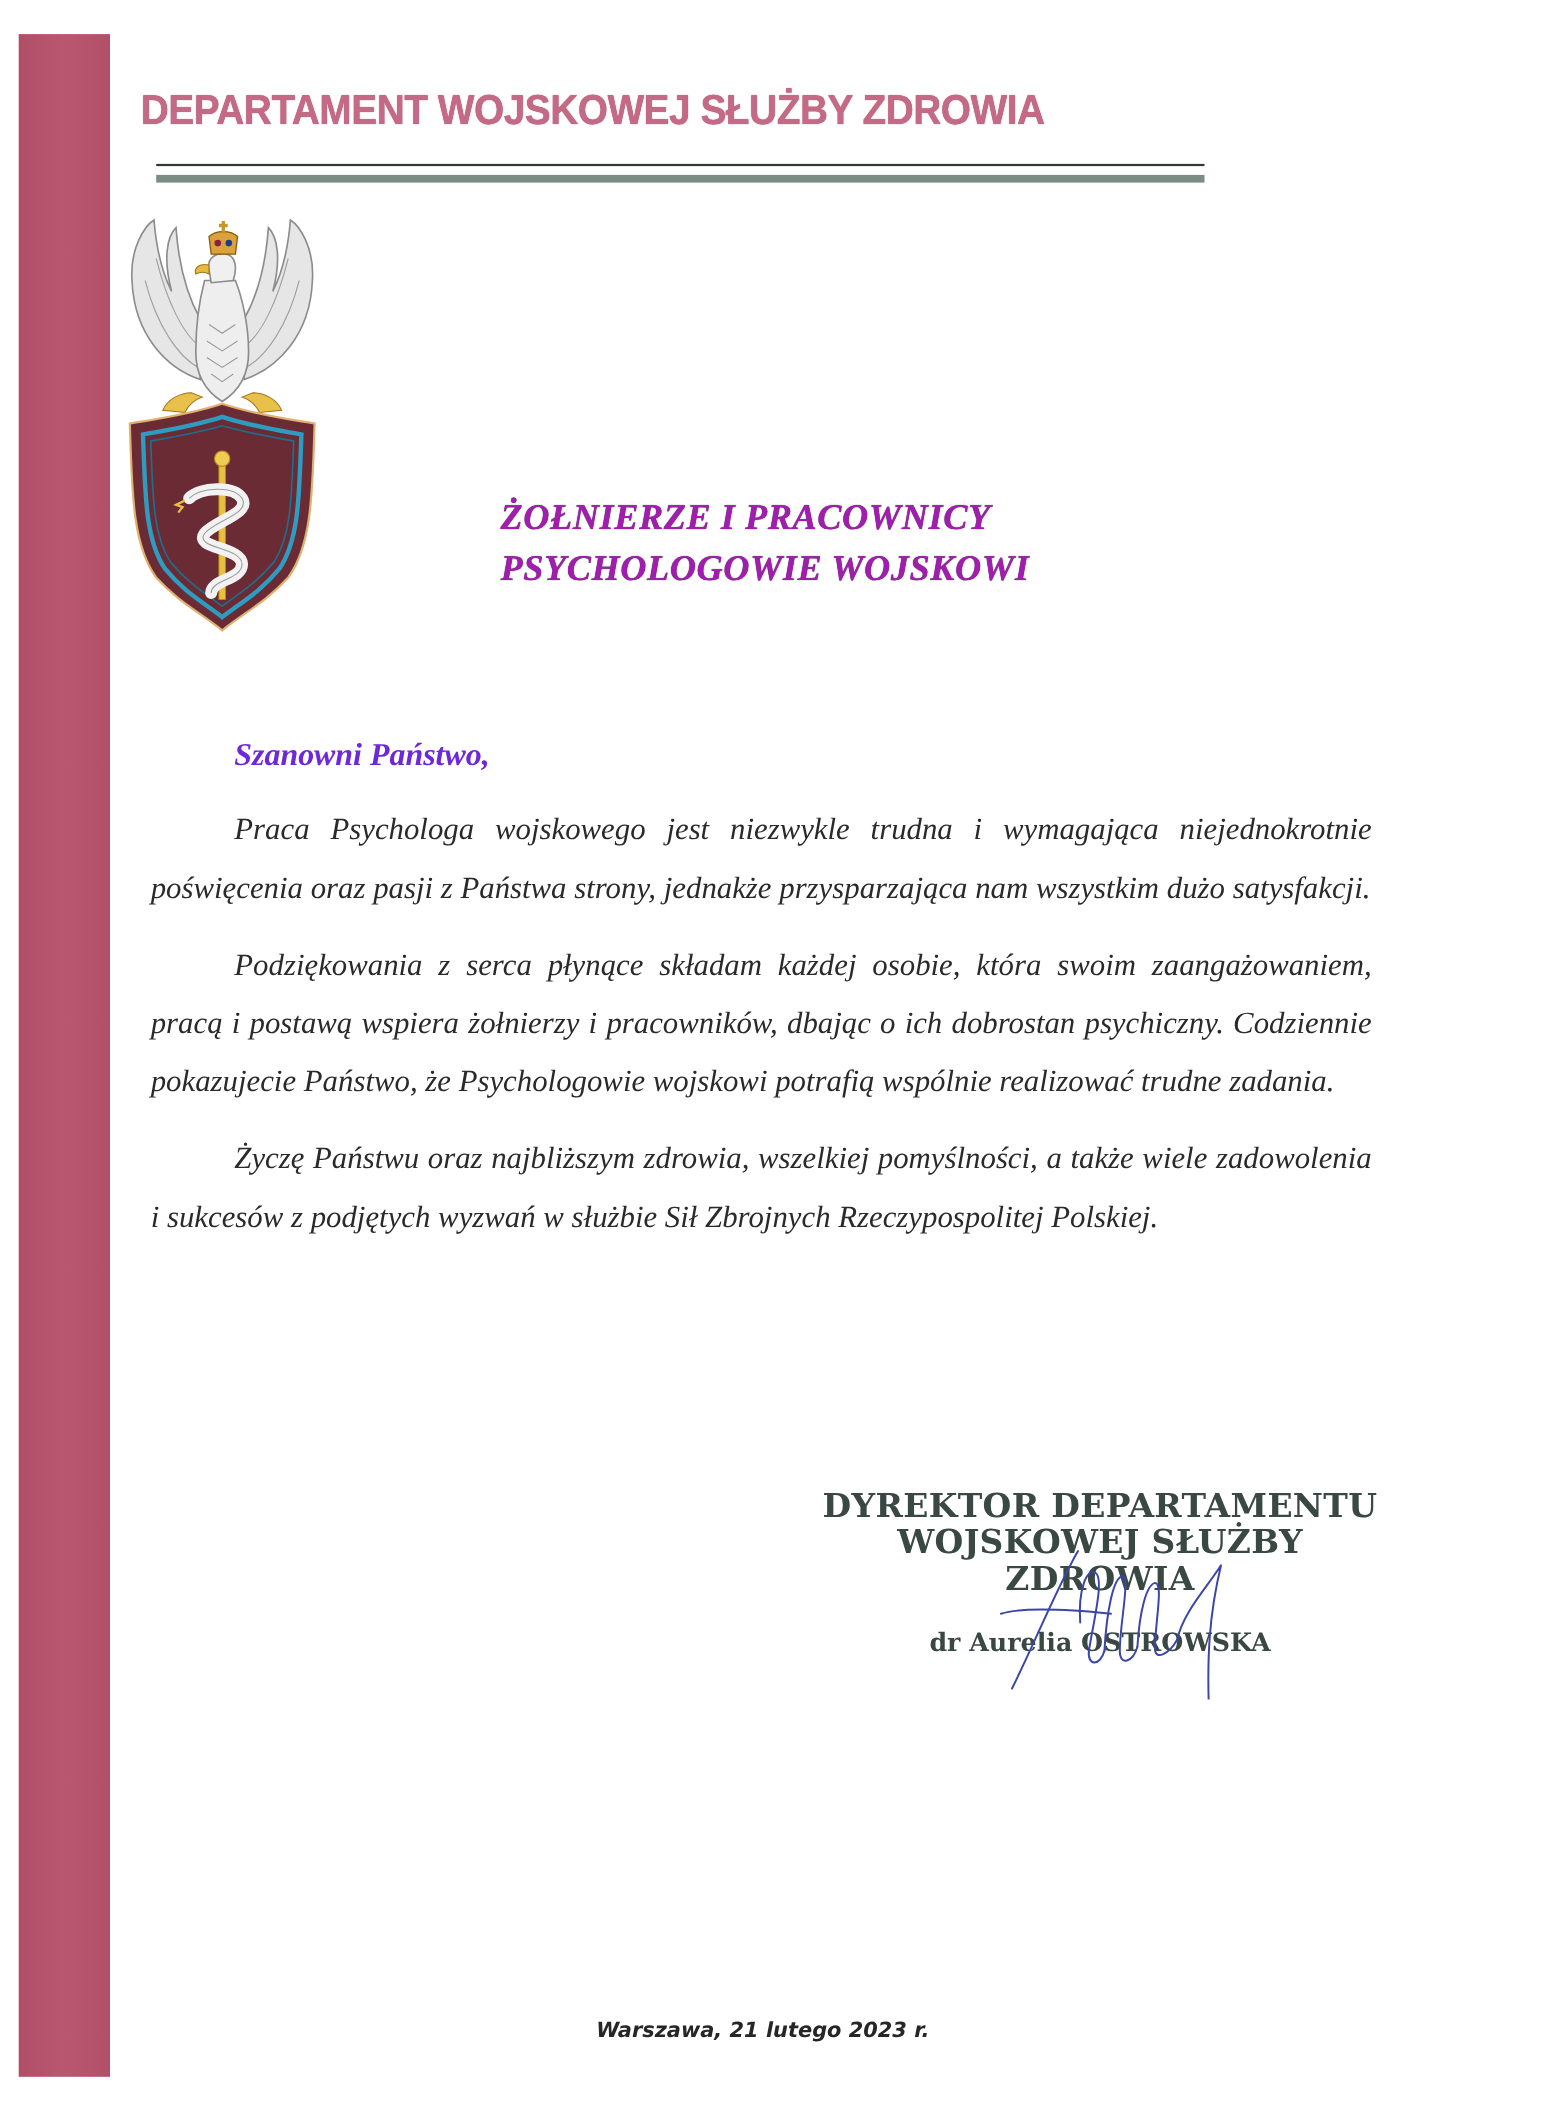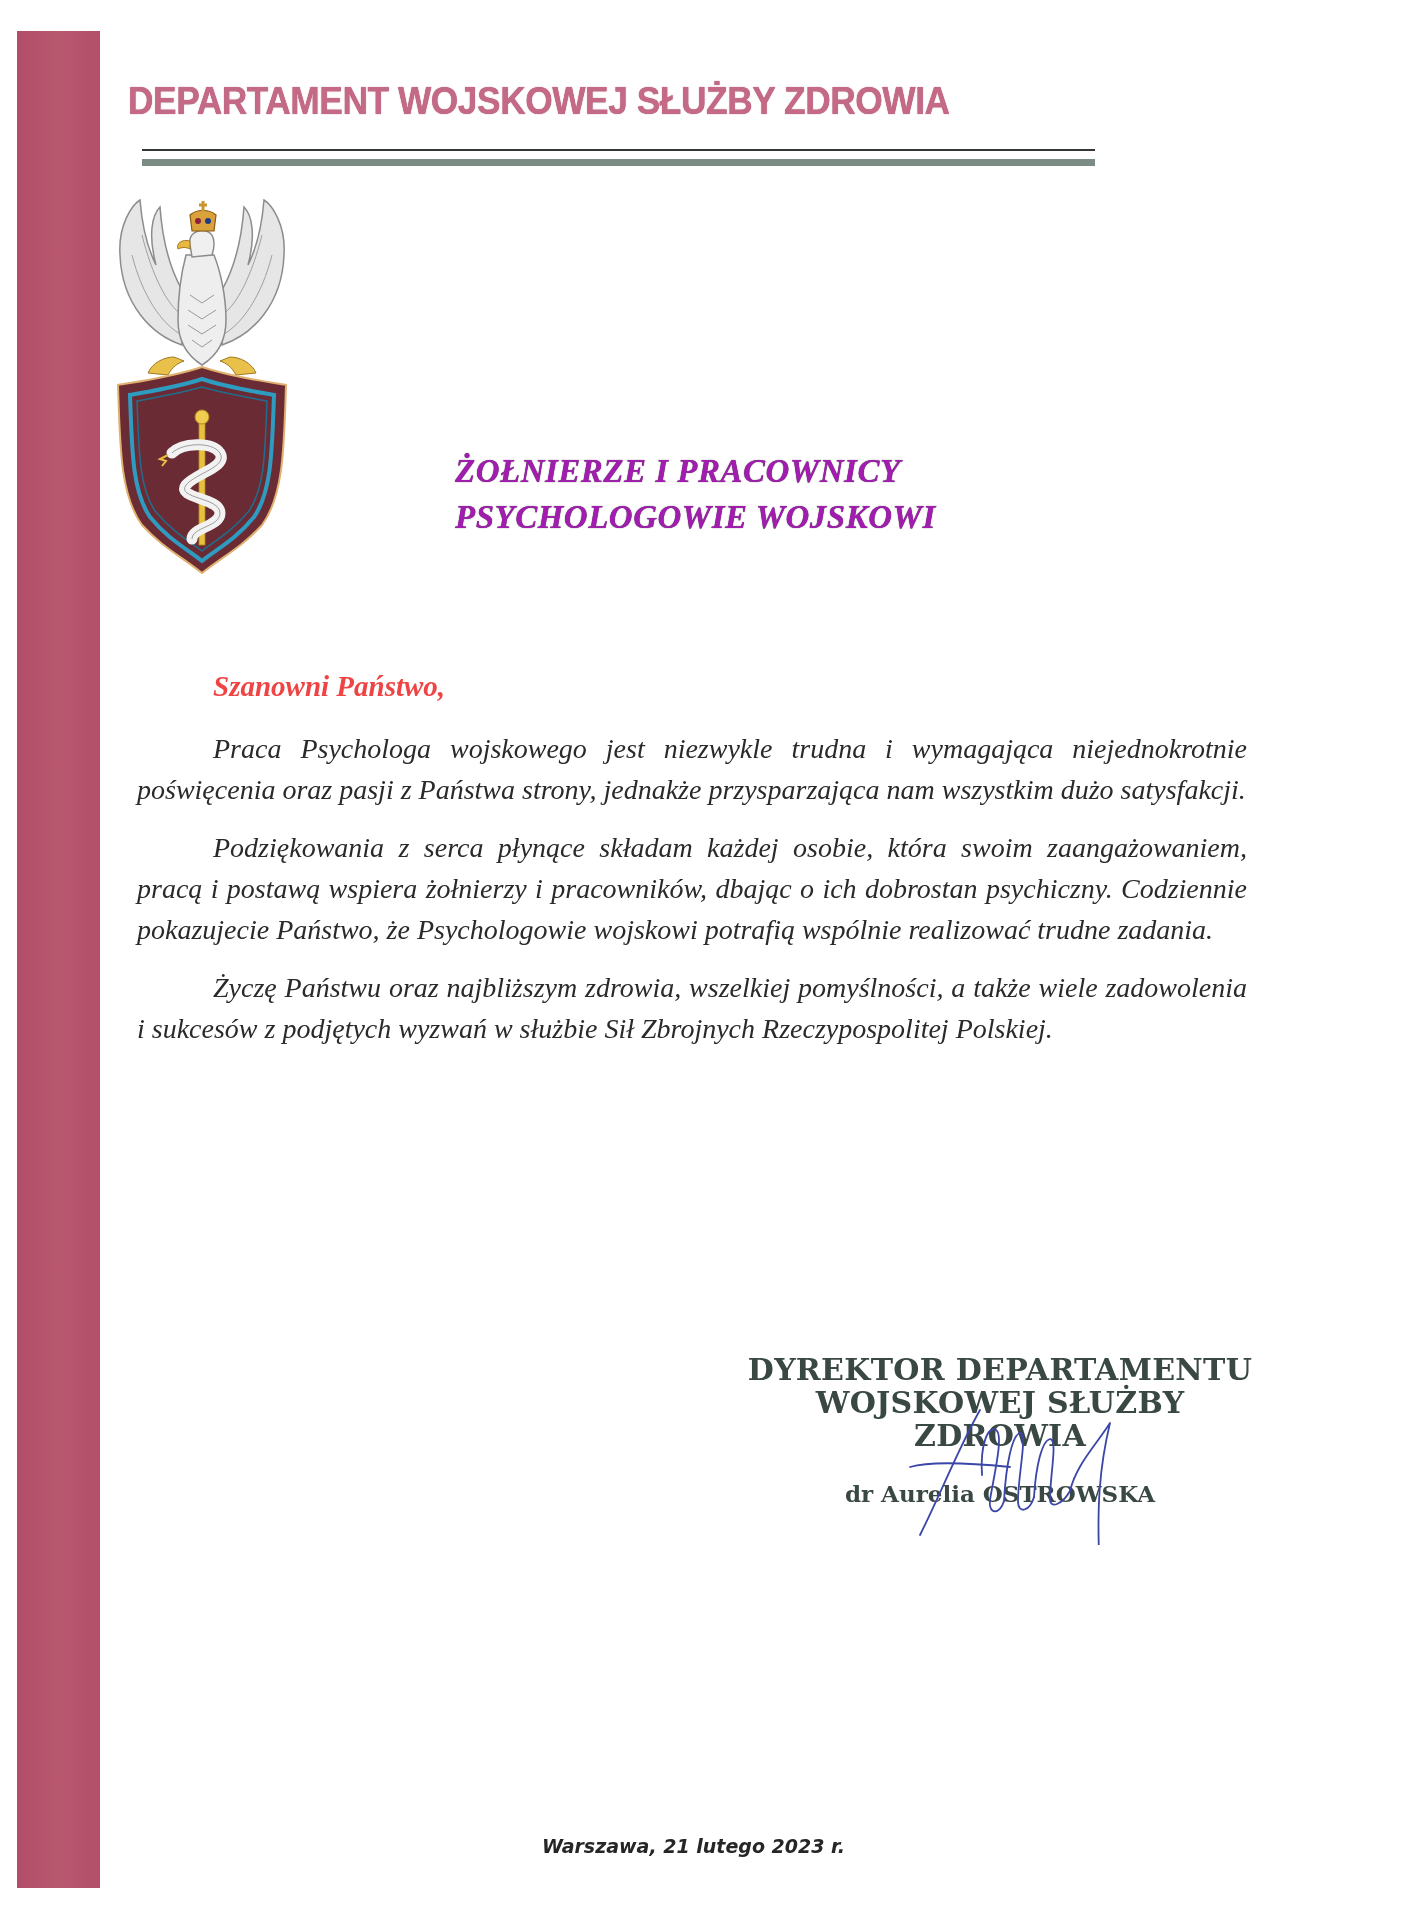--- a/index.html
+++ b/index.html
@@ -30,27 +30,27 @@
       position: absolute; left: 455px; top: 448px;
       font-family: "Liberation Serif", serif; font-style: italic; font-weight: bold;
       font-size: 33px; line-height: 46px; color: #a21caf; letter-spacing: 0.5px;
       text-shadow: 0 0 1px #1f2a26;
     }
     .recipient div { white-space: nowrap; }
 
     .salutation {
       position: absolute; left: 213px; top: 670px;
       font-family: "Liberation Serif", serif; font-style: italic; font-weight: bold;
-      font-size: 29px; color: #ef4444; white-space: nowrap;
+      font-size: 29px; color: #6d28d9; white-space: nowrap;
     }
 
     .body-text {
       position: absolute; left: 137px; top: 728px; width: 1110px;
       font-family: "Liberation Serif", serif; font-style: italic;
-      font-size: 28px; line-height: 41px; color: #2a2a2a;
+      font-size: 28px; line-height: 53px; color: #2a2a2a;
     }
     .body-text p {
       margin: 0 0 17px 0; text-align: justify; text-indent: 76px;
       transform: scaleX(1); 
     }
 
     .sig-block {
       position: absolute; left: 740px; top: 1353px; width: 520px; text-align: center;
       font-family: "DejaVu Serif", serif; font-weight: bold; font-size: 30px;
       line-height: 33px; color: #3a4843; letter-spacing: 0.3px;

